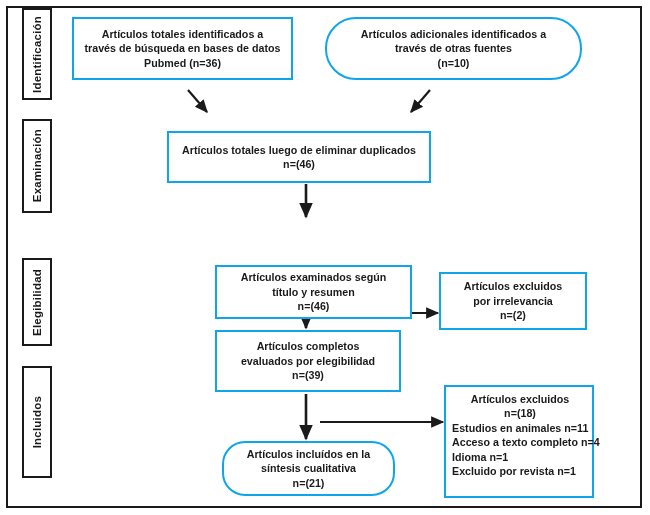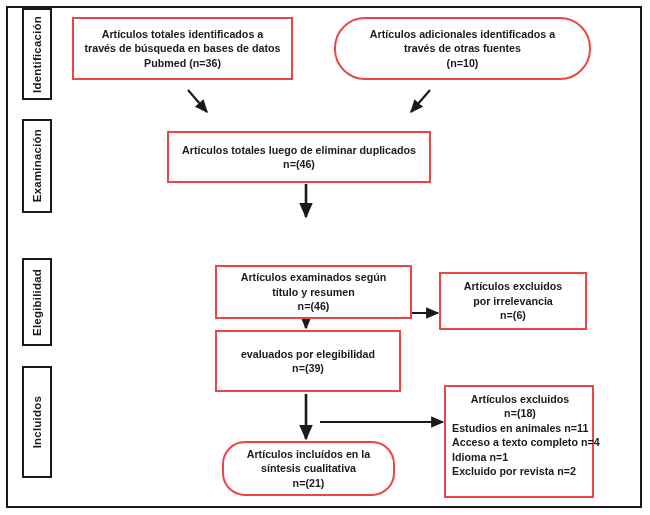--- a/index.html
+++ b/index.html
@@ -42,21 +42,21 @@
     transform: rotate(180deg);
     font-size: 11.5px;
     font-weight: bold;
     color: #1a1a1a;
     letter-spacing: 0.2px;
     white-space: nowrap;
   }
   
   .flow-box {
     position: absolute;
-    border: 2px solid #ef4444;
+    border: 2px solid #0ea5e9;
     box-sizing: border-box;
     background: #ffffff;
     display: flex;
     flex-direction: column;
     align-items: center;
     justify-content: center;
     text-align: center;
     color: #1a1a1a;
     font-weight: bold;
     font-size: 10.7px;
@@ -123,55 +123,56 @@
   <div class="stage-label" style="left:22px; top:366px; width:30px; height:112px;">
     <span class="vtext">Incluidos</span>
   </div>
 
   <div class="flow-box" style="left:72px; top:17px; width:221px; height:63px;">
     <span class="ln">Artículos totales identificados a</span>
     <span class="ln">través de búsqueda en bases de datos</span>
     <span class="ln">Pubmed (n=36)</span>
   </div>
 
-  <div class="flow-box" style="left:334px; top:17px; width:257px; height:63px;border-radius:31px;">
+  <div class="flow-box" style="left:325px; top:17px; width:257px; height:63px;border-radius:31px;">
     <span class="ln">Artículos adicionales identificados a</span>
     <span class="ln">través de otras fuentes</span>
     <span class="ln">(n=10)</span>
   </div>
 
   <div class="flow-box" style="left:167px; top:131px; width:264px; height:52px;justify-content:center;">
     <span class="ln">Artículos totales luego de eliminar duplicados</span>
     <span class="ln">n=(46)</span>
   </div>
 
   <div class="flow-box" style="left:215px; top:219px; width:197px; height:54px;margin-top:46px;">
     <span class="ln">Artículos examinados según</span>
     <span class="ln">título y resumen</span>
     <span class="ln">n=(46)</span>
   </div>
 
   <div class="flow-box" style="left:439px; top:272px; width:148px; height:58px;">
     <span class="ln">Artículos excluidos</span>
     <span class="ln">por irrelevancia</span>
-    <span class="ln">n=(6)</span>
+    <span class="ln">n=(2)</span>
   </div>
 
   <div class="flow-box" style="left:215px; top:330px; width:186px; height:62px;">
+    <span class="ln">Artículos completos</span>
     <span class="ln">evaluados por elegibilidad</span>
     <span class="ln">n=(39)</span>
   </div>
 
   <div class="flow-box listbox" style="left:444px; top:385px; width:150px; height:113px;">
     <span class="ln ln-center">Artículos excluidos</span>
     <span class="ln ln-center">n=(18)</span>
     <span class="ln ln-left">Estudios en animales n=11</span>
     <span class="ln ln-left">Acceso a texto completo n=4</span>
     <span class="ln ln-left">Idioma n=1</span>
-    <span class="ln ln-left">Excluido por revista n=2</span>
+    <span class="ln ln-left">Excluido por revista n=1</span>
   </div>
 
   <div class="flow-box" style="left:222px; top:441px; width:173px; height:55px;border-radius:23px;">
     <span class="ln">Artículos incluídos en la</span>
     <span class="ln">síntesis cualitativa</span>
     <span class="ln">n=(21)</span>
   </div>
 
 </div>
 

